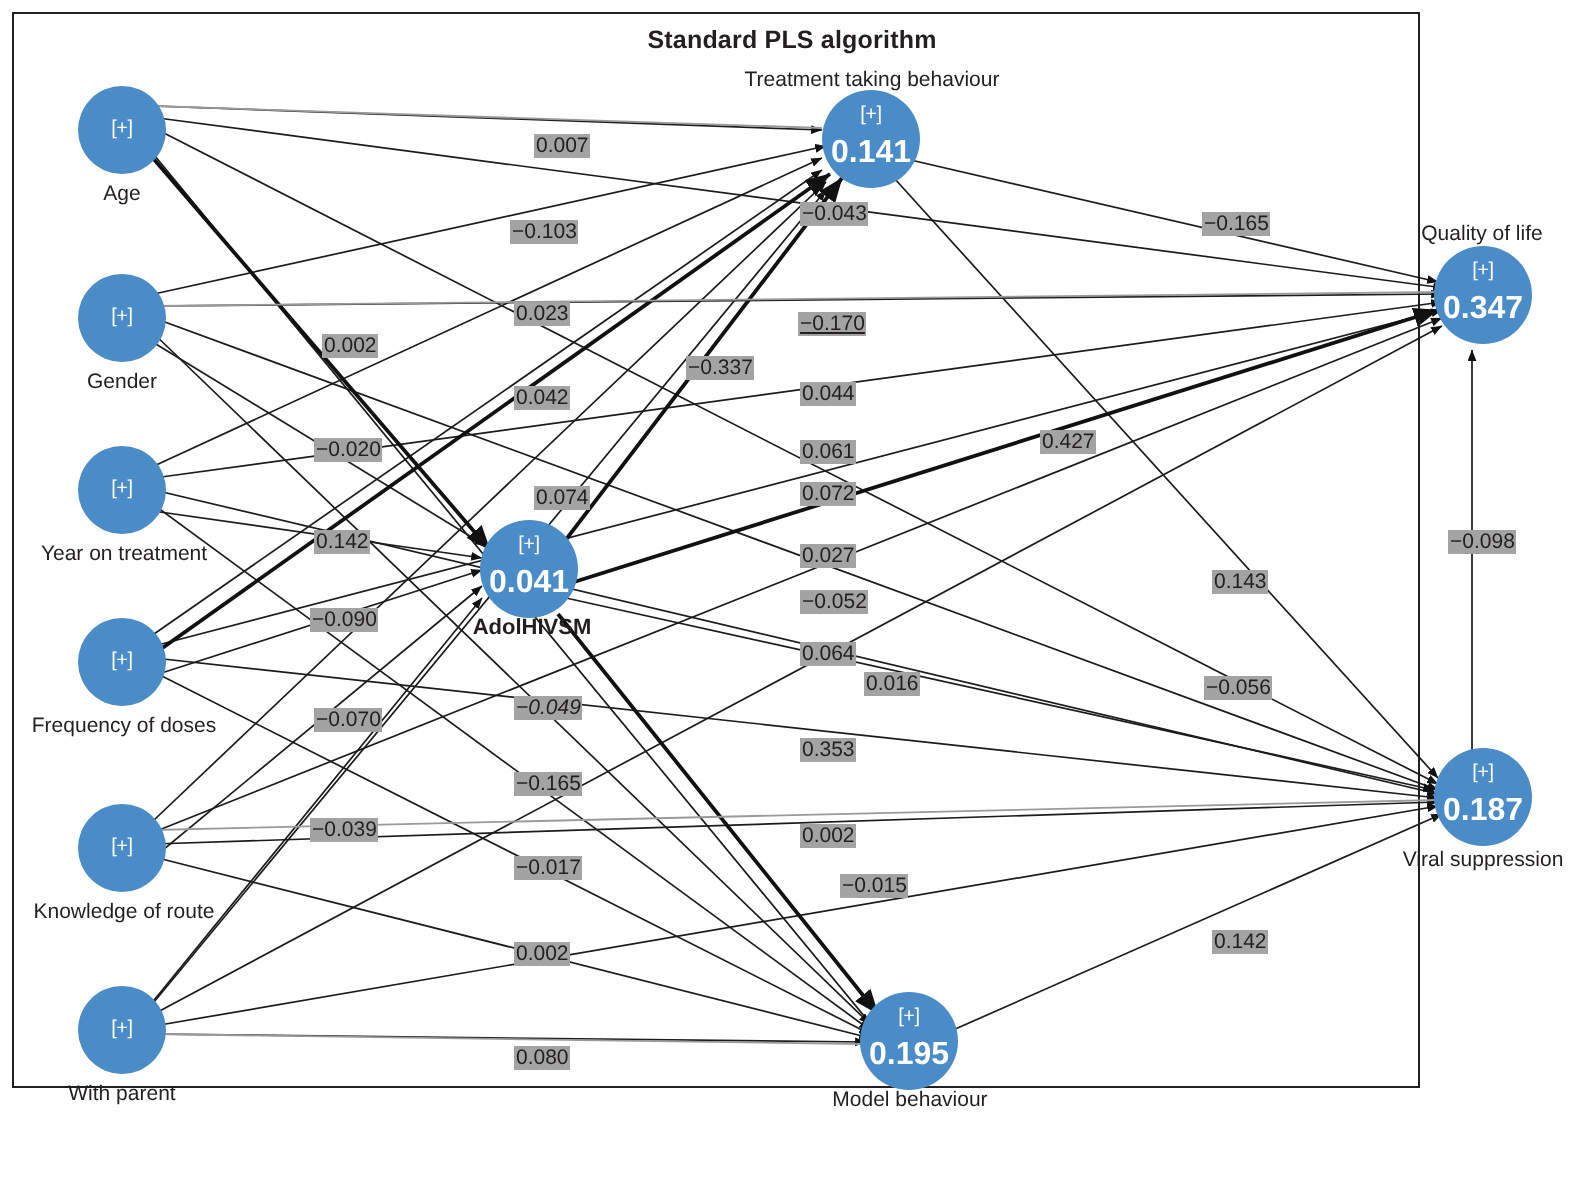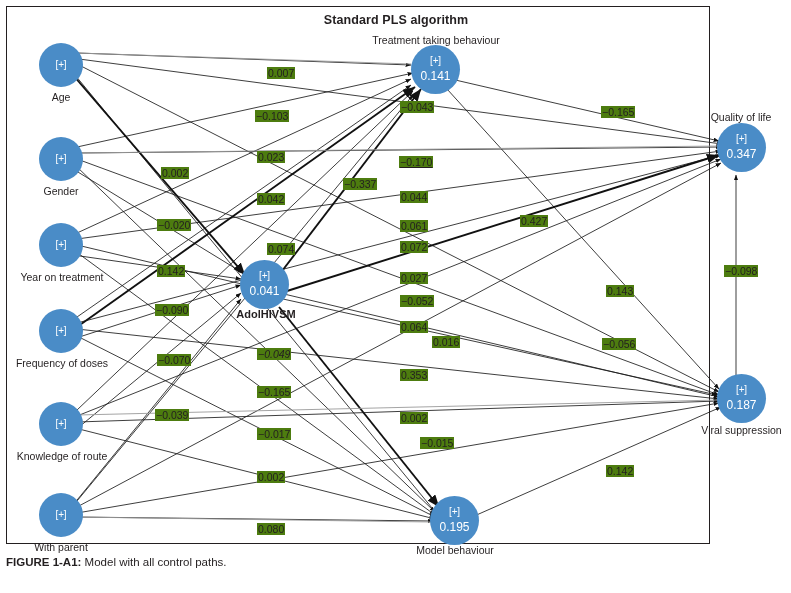--- a/index.html
+++ b/index.html
@@ -24,33 +24,33 @@
   }
 
   .node{
     position:absolute;border-radius:50%;
     background:#4a8cc7;
     display:flex;flex-direction:column;align-items:center;justify-content:center;
     color:#ffffff;line-height:1.08;
     box-sizing:border-box;
   }
   .node .plus{font-size:10px;font-weight:normal;letter-spacing:-0.2px;}
-  .node .val{font-size:12px;font-weight:normal;margin-top:4px;}
+  .node .val{font-size:16px;font-weight:bold;margin-top:4px;}
   .node.small{width:44px;height:44px;}
   .node.med{width:49px;height:49px;}
 
   .node-label{
     position:absolute;font-size:10.5px;color:#231f20;white-space:nowrap;
     text-align:center;
   }
   .node-label.bold{font-weight:bold;font-size:11px;}
 
   .coef{
     position:absolute;font-size:10.5px;color:#231f20;white-space:nowrap;
-    background:#4d7c0f;padding:0 1px;line-height:12px;
+    background:#a3a3a3;padding:0 1px;line-height:12px;
   }
 
   #figure-caption{
     position:absolute;left:6px;top:556px;width:780px;
     font-size:11.5px;color:#231f20;white-space:nowrap;
   }
   #figure-caption .cap-label{font-weight:bold;}
 </style>
 </head>
 <body>
@@ -232,18 +232,14 @@
         <div class="coef" style="left: 513px; top: 208px;">0.427</div>
         <div class="coef" style="left: 594px; top: 99px;">−0.165</div>
         <div class="coef" style="left: 599px; top: 278px;">0.143</div>
         <div class="coef" style="left: 595px; top: 331px;">−0.056</div>
         <div class="coef" style="left: 717px; top: 258px;">−0.098</div>
         <div class="coef" style="left: 599px; top: 458px;">0.142</div>
       </div>
 
   </div>
 
-  <div id="figure-caption">
-    <span class="cap-label">FIGURE 1-A1:</span>
-    <span>Model with all control paths.</span>
-  </div>
 
 </div>
 
 </body></html>

